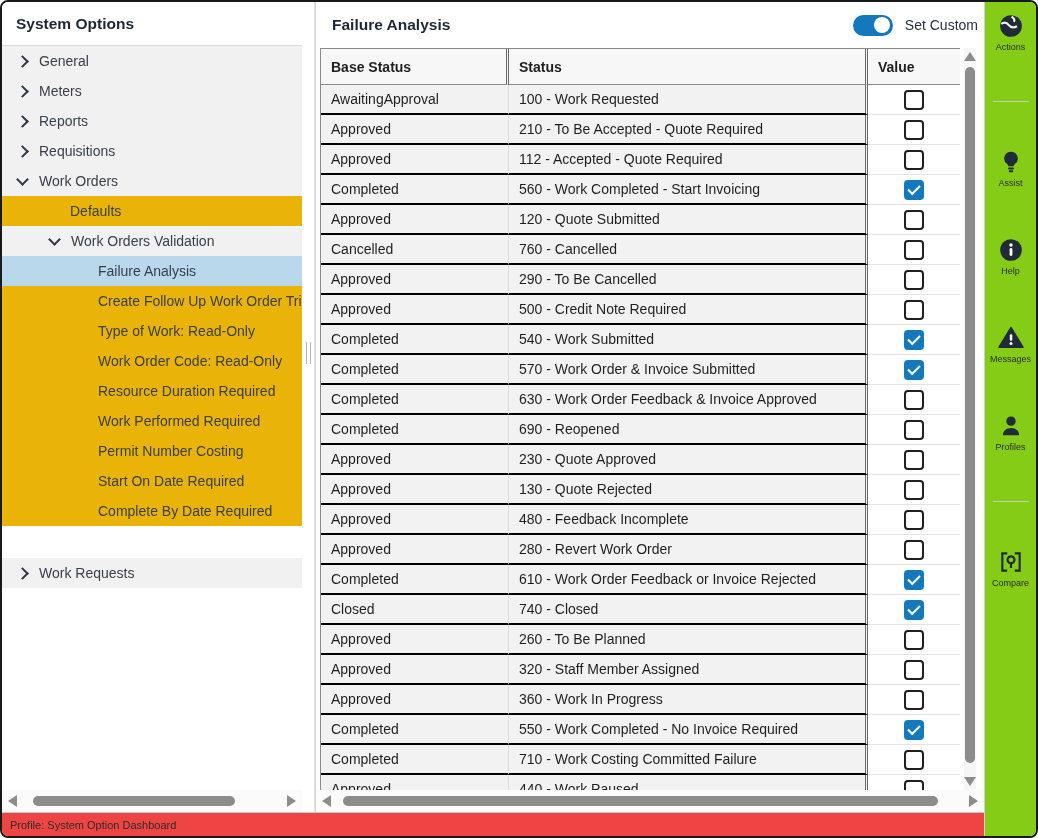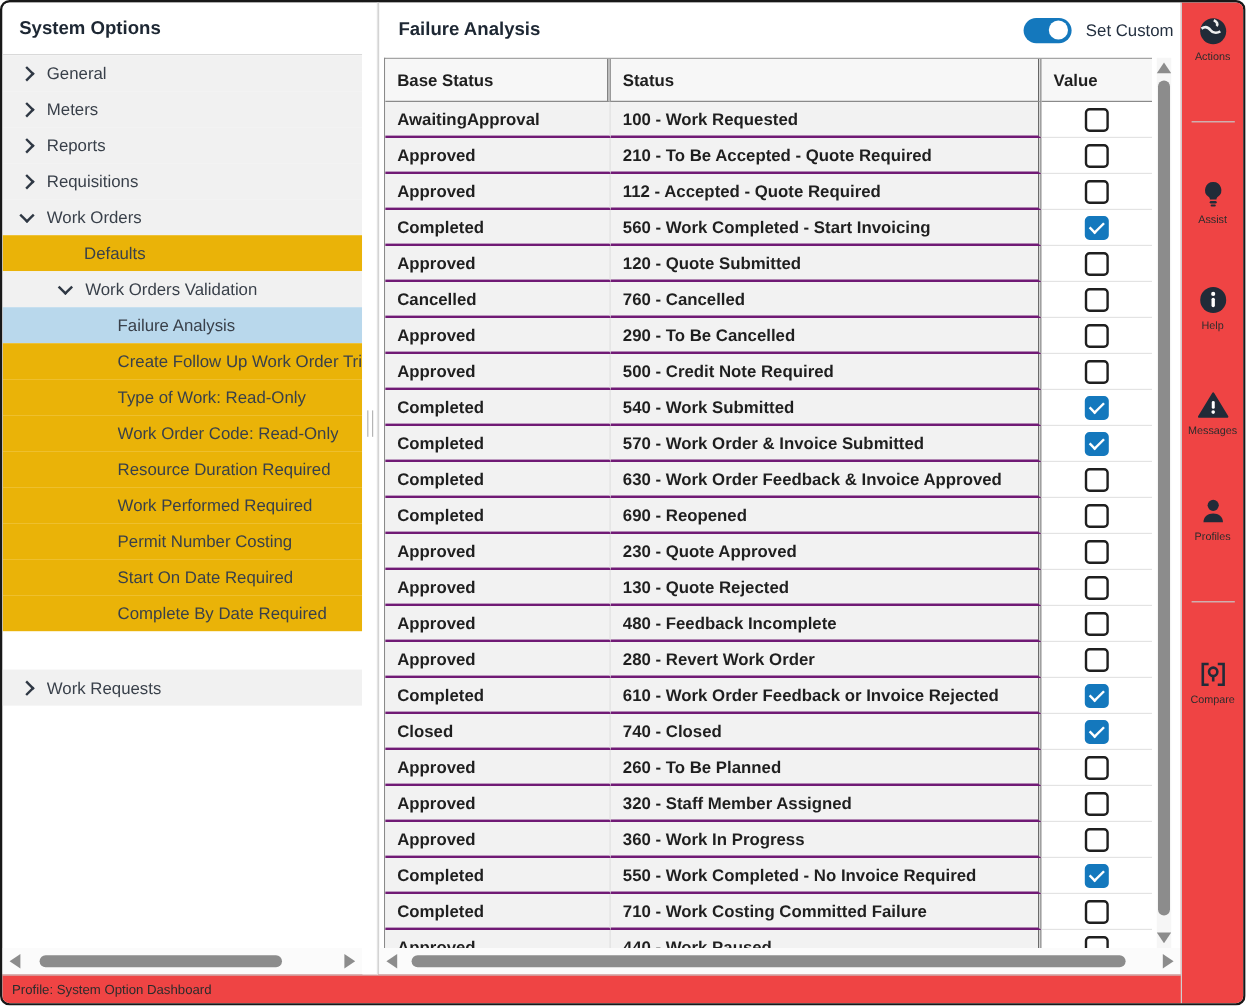--- a/index.html
+++ b/index.html
@@ -45,21 +45,21 @@
 
   .table-zone{flex:1;position:relative;overflow:hidden;padding-right:8px;}
   .grid{width:calc(100% - 20px);margin-left:4px;display:grid;grid-template-columns:188px 1fr 92px;
     grid-auto-rows:30px;border-top:1px solid #8a8a8a;border-left:1px solid #8a8a8a;overflow:hidden;height:100%;}
   .hcell{height:36px;background:#f7f7f7;font-size:14px;font-weight:bold;color:#1f1f1f;
     display:flex;align-items:center;padding-left:10px;border-bottom:1px solid #8a8a8a;}
   .hcell.h1,.hcell.h2{border-right:3px double #666;}
   .grid > .hcell{grid-row:1;height:36px;}
   .grid{grid-template-rows:36px;}
   .cell{font-size:14px;color:#1f1f1f;display:flex;align-items:center;padding-left:10px;overflow:hidden;white-space:nowrap;}
-  .cell.c1,.cell.c2{background:#f2f2f2;border-bottom:2px solid #701a75;font-weight:bold;}
+  .cell.c1,.cell.c2{background:#f2f2f2;border-bottom:2px solid #000000;}
   .cell.c1{border-right:1px solid #dcdcdc;}
   .cell.c2{border-right:3px double #6b6b6b;}
   .cell.c3{background:#fff;border-bottom:1px solid #e3e3e3;justify-content:center;padding-left:0;}
   .checkbox{width:20px;height:20px;border:2px solid #1f1f1f;border-radius:4px;background:#fff;
     display:flex;align-items:center;justify-content:center;cursor:pointer;}
   .checkbox.checked{background:var(--accent,#1478bd);border-color:var(--accent,#1478bd);}
   .checkbox.checked::after{content:"";width:10px;height:5px;border-left:2px solid #fff;border-bottom:2px solid #fff;
     transform:rotate(-45deg);margin-bottom:3px;}
 
   
@@ -71,21 +71,21 @@
   .arrow.left{border-top:6px solid transparent;border-bottom:6px solid transparent;border-right:9px solid #8c8c8c;}
   .arrow.right{border-top:6px solid transparent;border-bottom:6px solid transparent;border-left:9px solid #8c8c8c;}
   .vthumb{width:10px;background:#8c8c8c;border-radius:5px;flex:1;margin:6px 0 14px 0;cursor:pointer;}
   .hscroll{height:22px;flex:none;display:flex;align-items:center;padding:0 6px;gap:6px;background:#fbfbfb;}
   .htrack{flex:1;height:12px;position:relative;}
   .hthumb{position:absolute;top:1px;height:10px;background:#8c8c8c;border-radius:5px;cursor:pointer;}
   .sidebar .hthumb{left:4%;width:78%;}
   .main .hthumb{left:1%;width:95%;}
 
   
-  .rail{grid-column:4;grid-row:1 / span 2;background:#ef4444;border-left:1px solid #cfcfcf;
+  .rail{grid-column:4;grid-row:1 / span 2;background:#84cc16;border-left:1px solid #cfcfcf;
     display:flex;flex-direction:column;align-items:center;padding-top:8px;gap:40px;}
   .rail-item{width:100%;display:flex;flex-direction:column;align-items:center;gap:3px;padding:3px 0 6px;cursor:pointer;}
   .rail-item svg{display:block;}
   .rail-label{font-size:9px;color:#2c2c2c;}
   .rail-divider{width:36px;border-top:1px solid #c9c9c9;margin:3px 0 4px;}
 
   
   .statusbar{grid-column:1 / span 3;grid-row:2;background:#ef4444;border-top:1px solid #c9c9c9;
     display:flex;align-items:center;padding-left:8px;font-size:11px;color:#2c2c2c;}
 </style>

